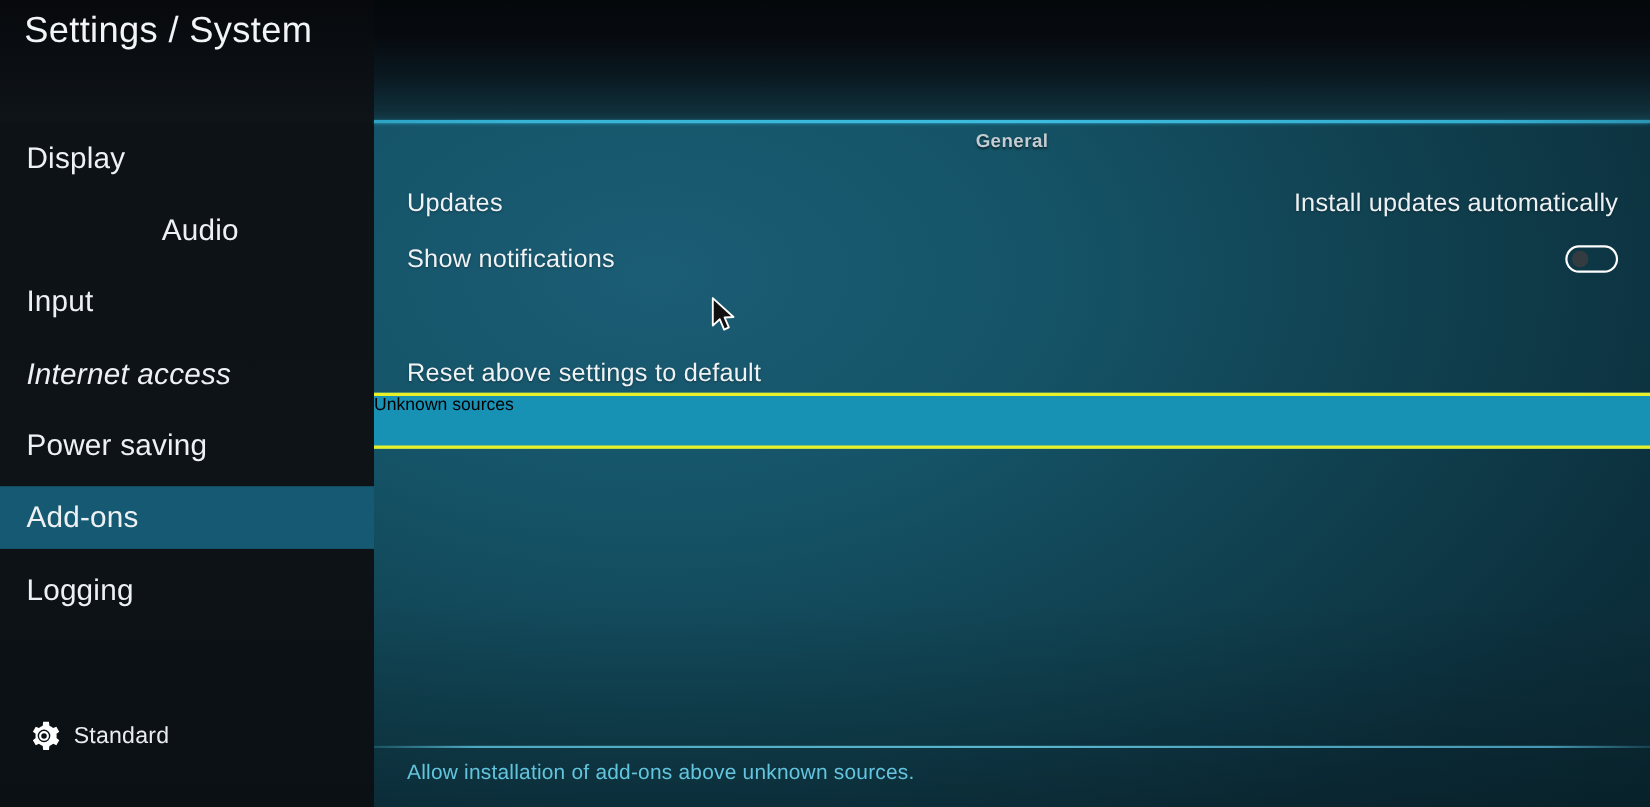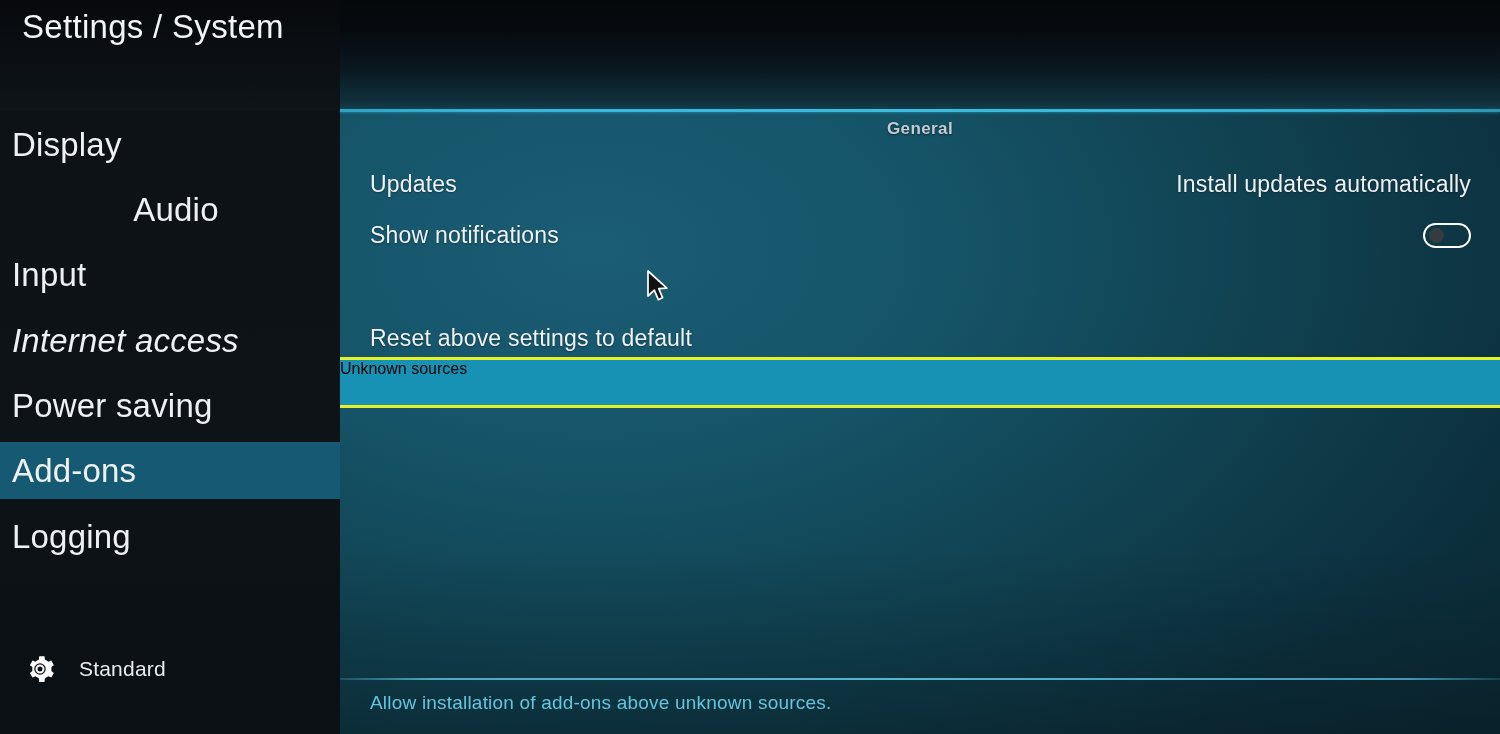--- a/index.html
+++ b/index.html
@@ -39,29 +39,29 @@
   
   #sidebar{
     position:absolute; left:0; top:111px; width:340px; height:623px;
     background:linear-gradient(to bottom,#0d1216 0%,#0e1317 50%,#0b1014 100%);
   }
   .side-item{
     position:absolute; left:0; width:340px; height:57px;
     display:flex; align-items:center;
   }
   .side-item span.lbl{
-    padding-left:12px;
-    font-size:33px; font-weight:400; color:#eef1f3;
+    padding-left:24px;
+    font-size:27px; font-weight:400; color:#eef1f3;
     letter-spacing:.2px; white-space:nowrap;
   }
   .side-item.selected{ background:#155a72; }
 
   #profile{
     position:absolute; left:0; top:528px; width:407px; height:60px;
-    display:flex; align-items:center;gap:12px;
+    display:flex; align-items:center;
   }
   #gear-icon{ margin-left:25px; width:30px; height:30px; display:block; }
   #profile-label{
     margin-left:12px; font-size:21px; color:#e8ecef; font-weight:400;
     letter-spacing:.2px;
   }
 
   
   #content{
     position:absolute; left:340px; top:111px; width:1160px; height:623px;

